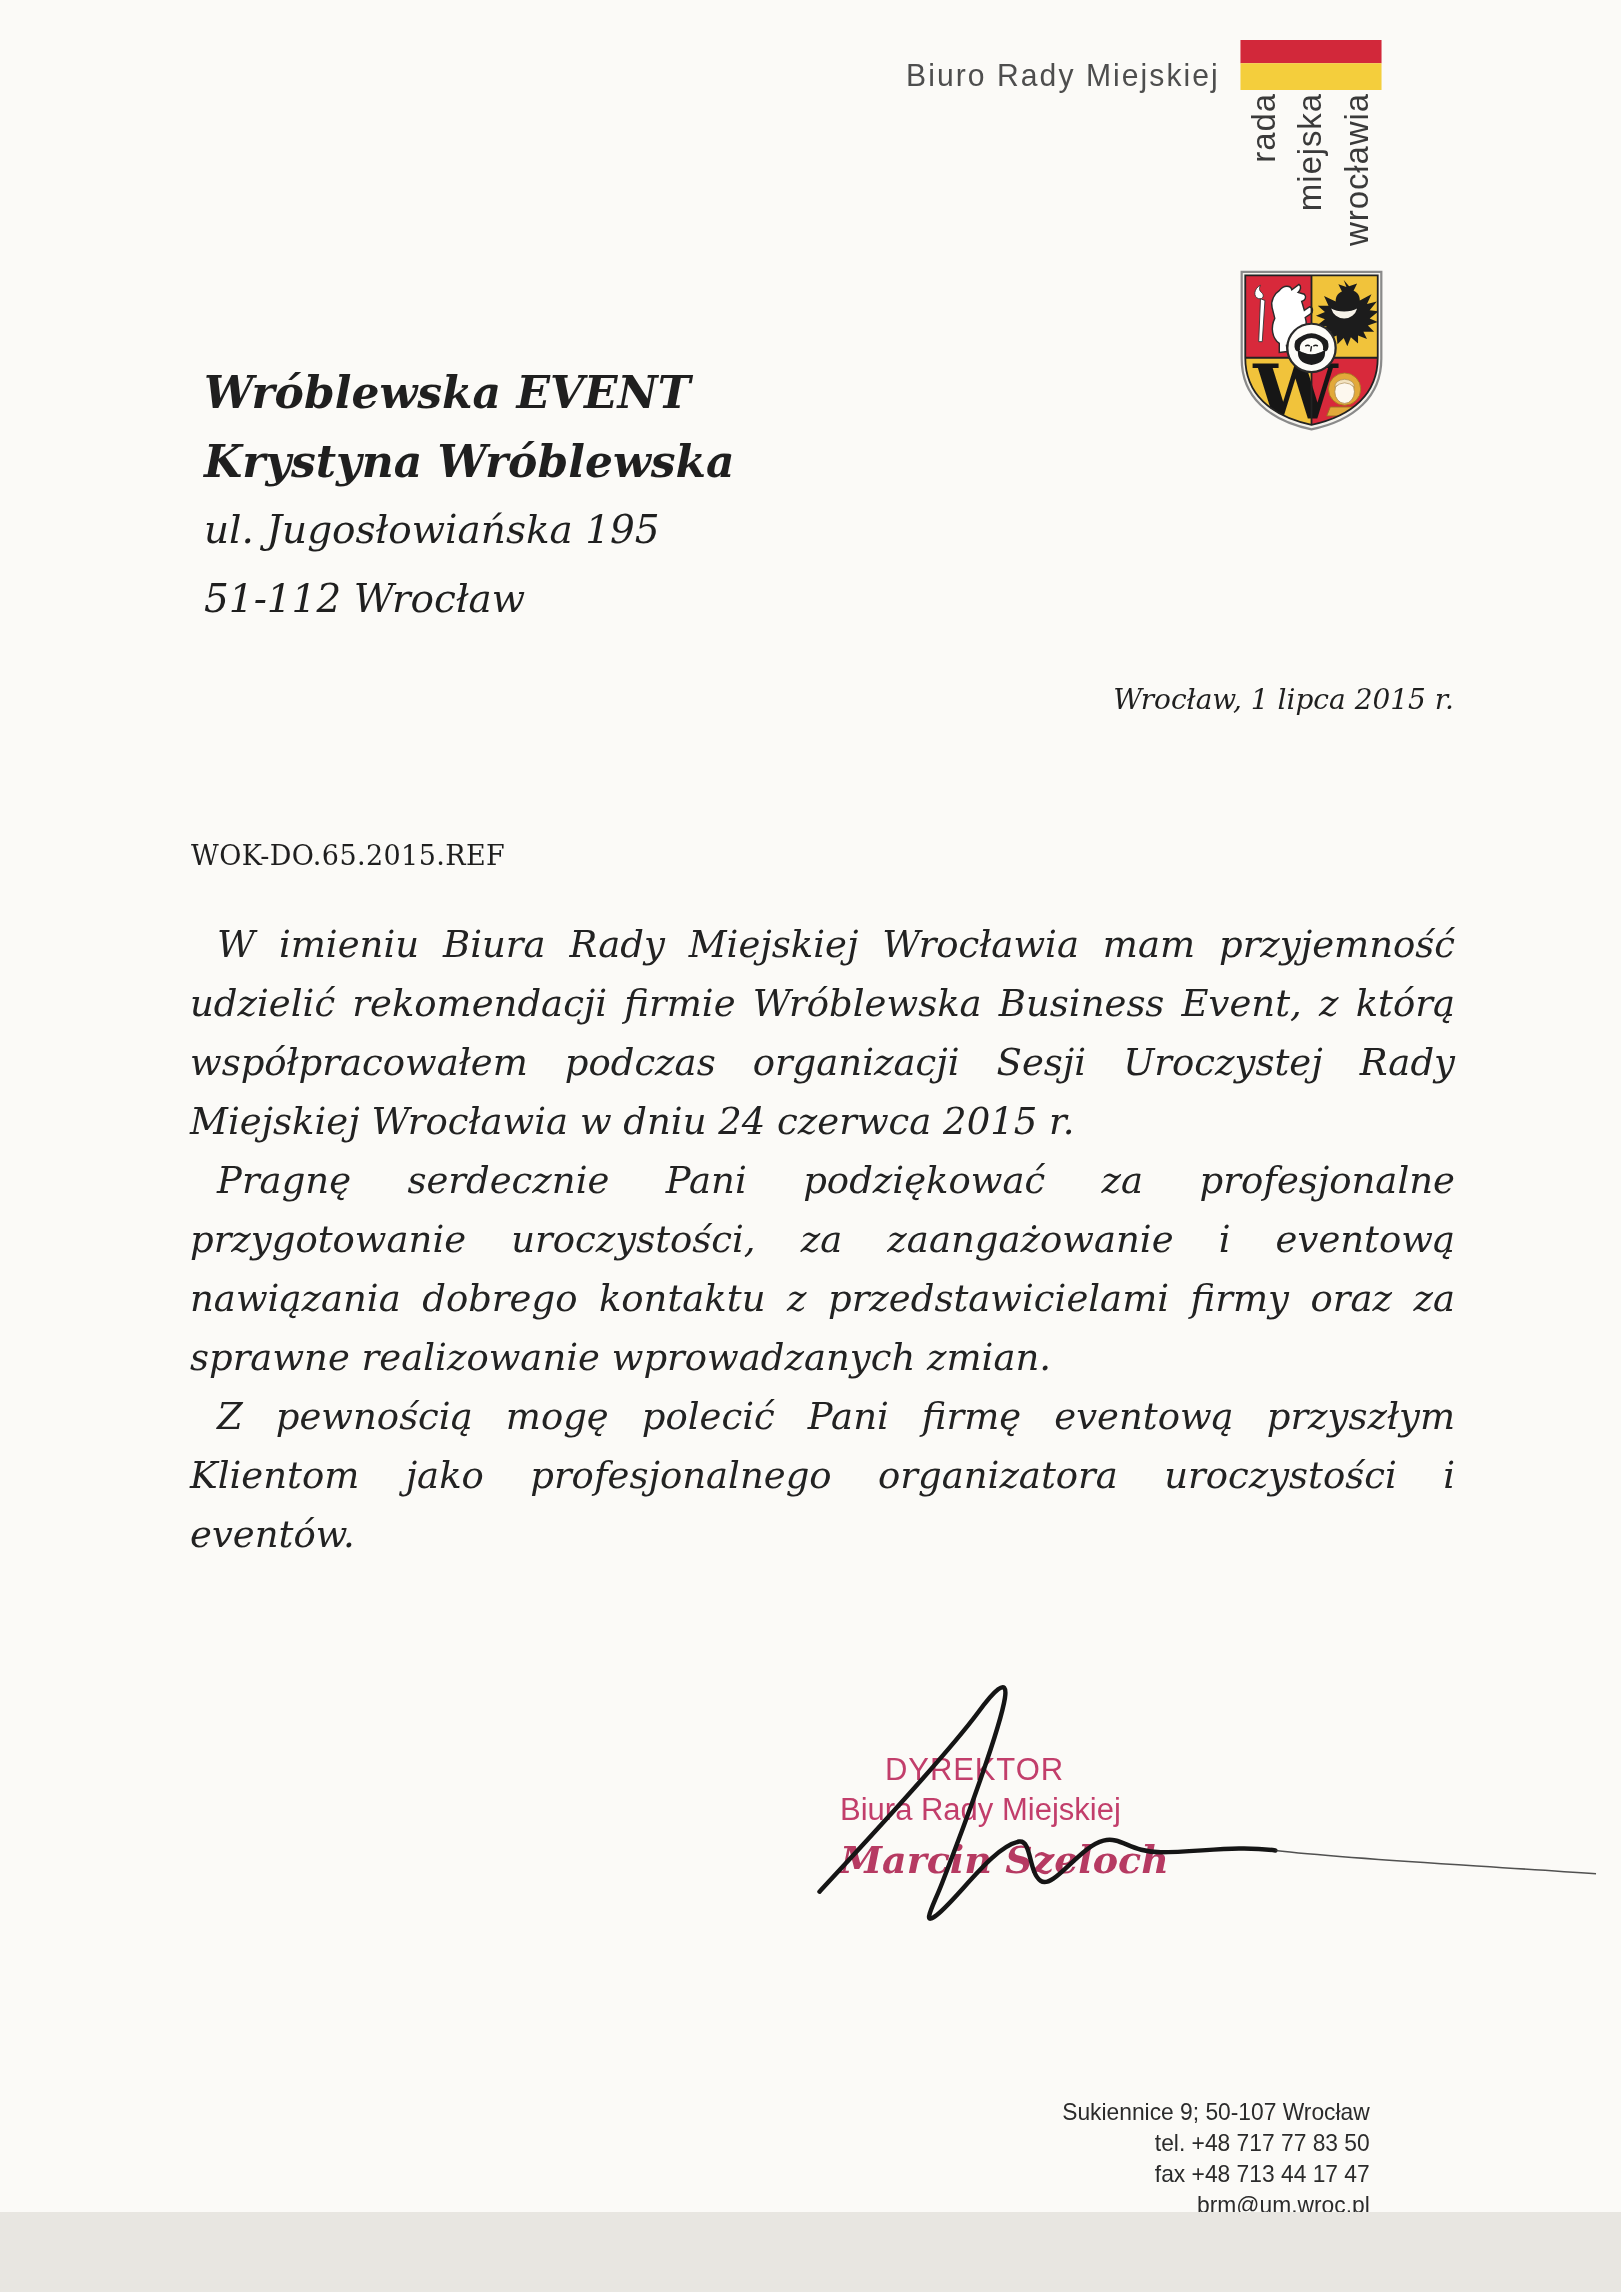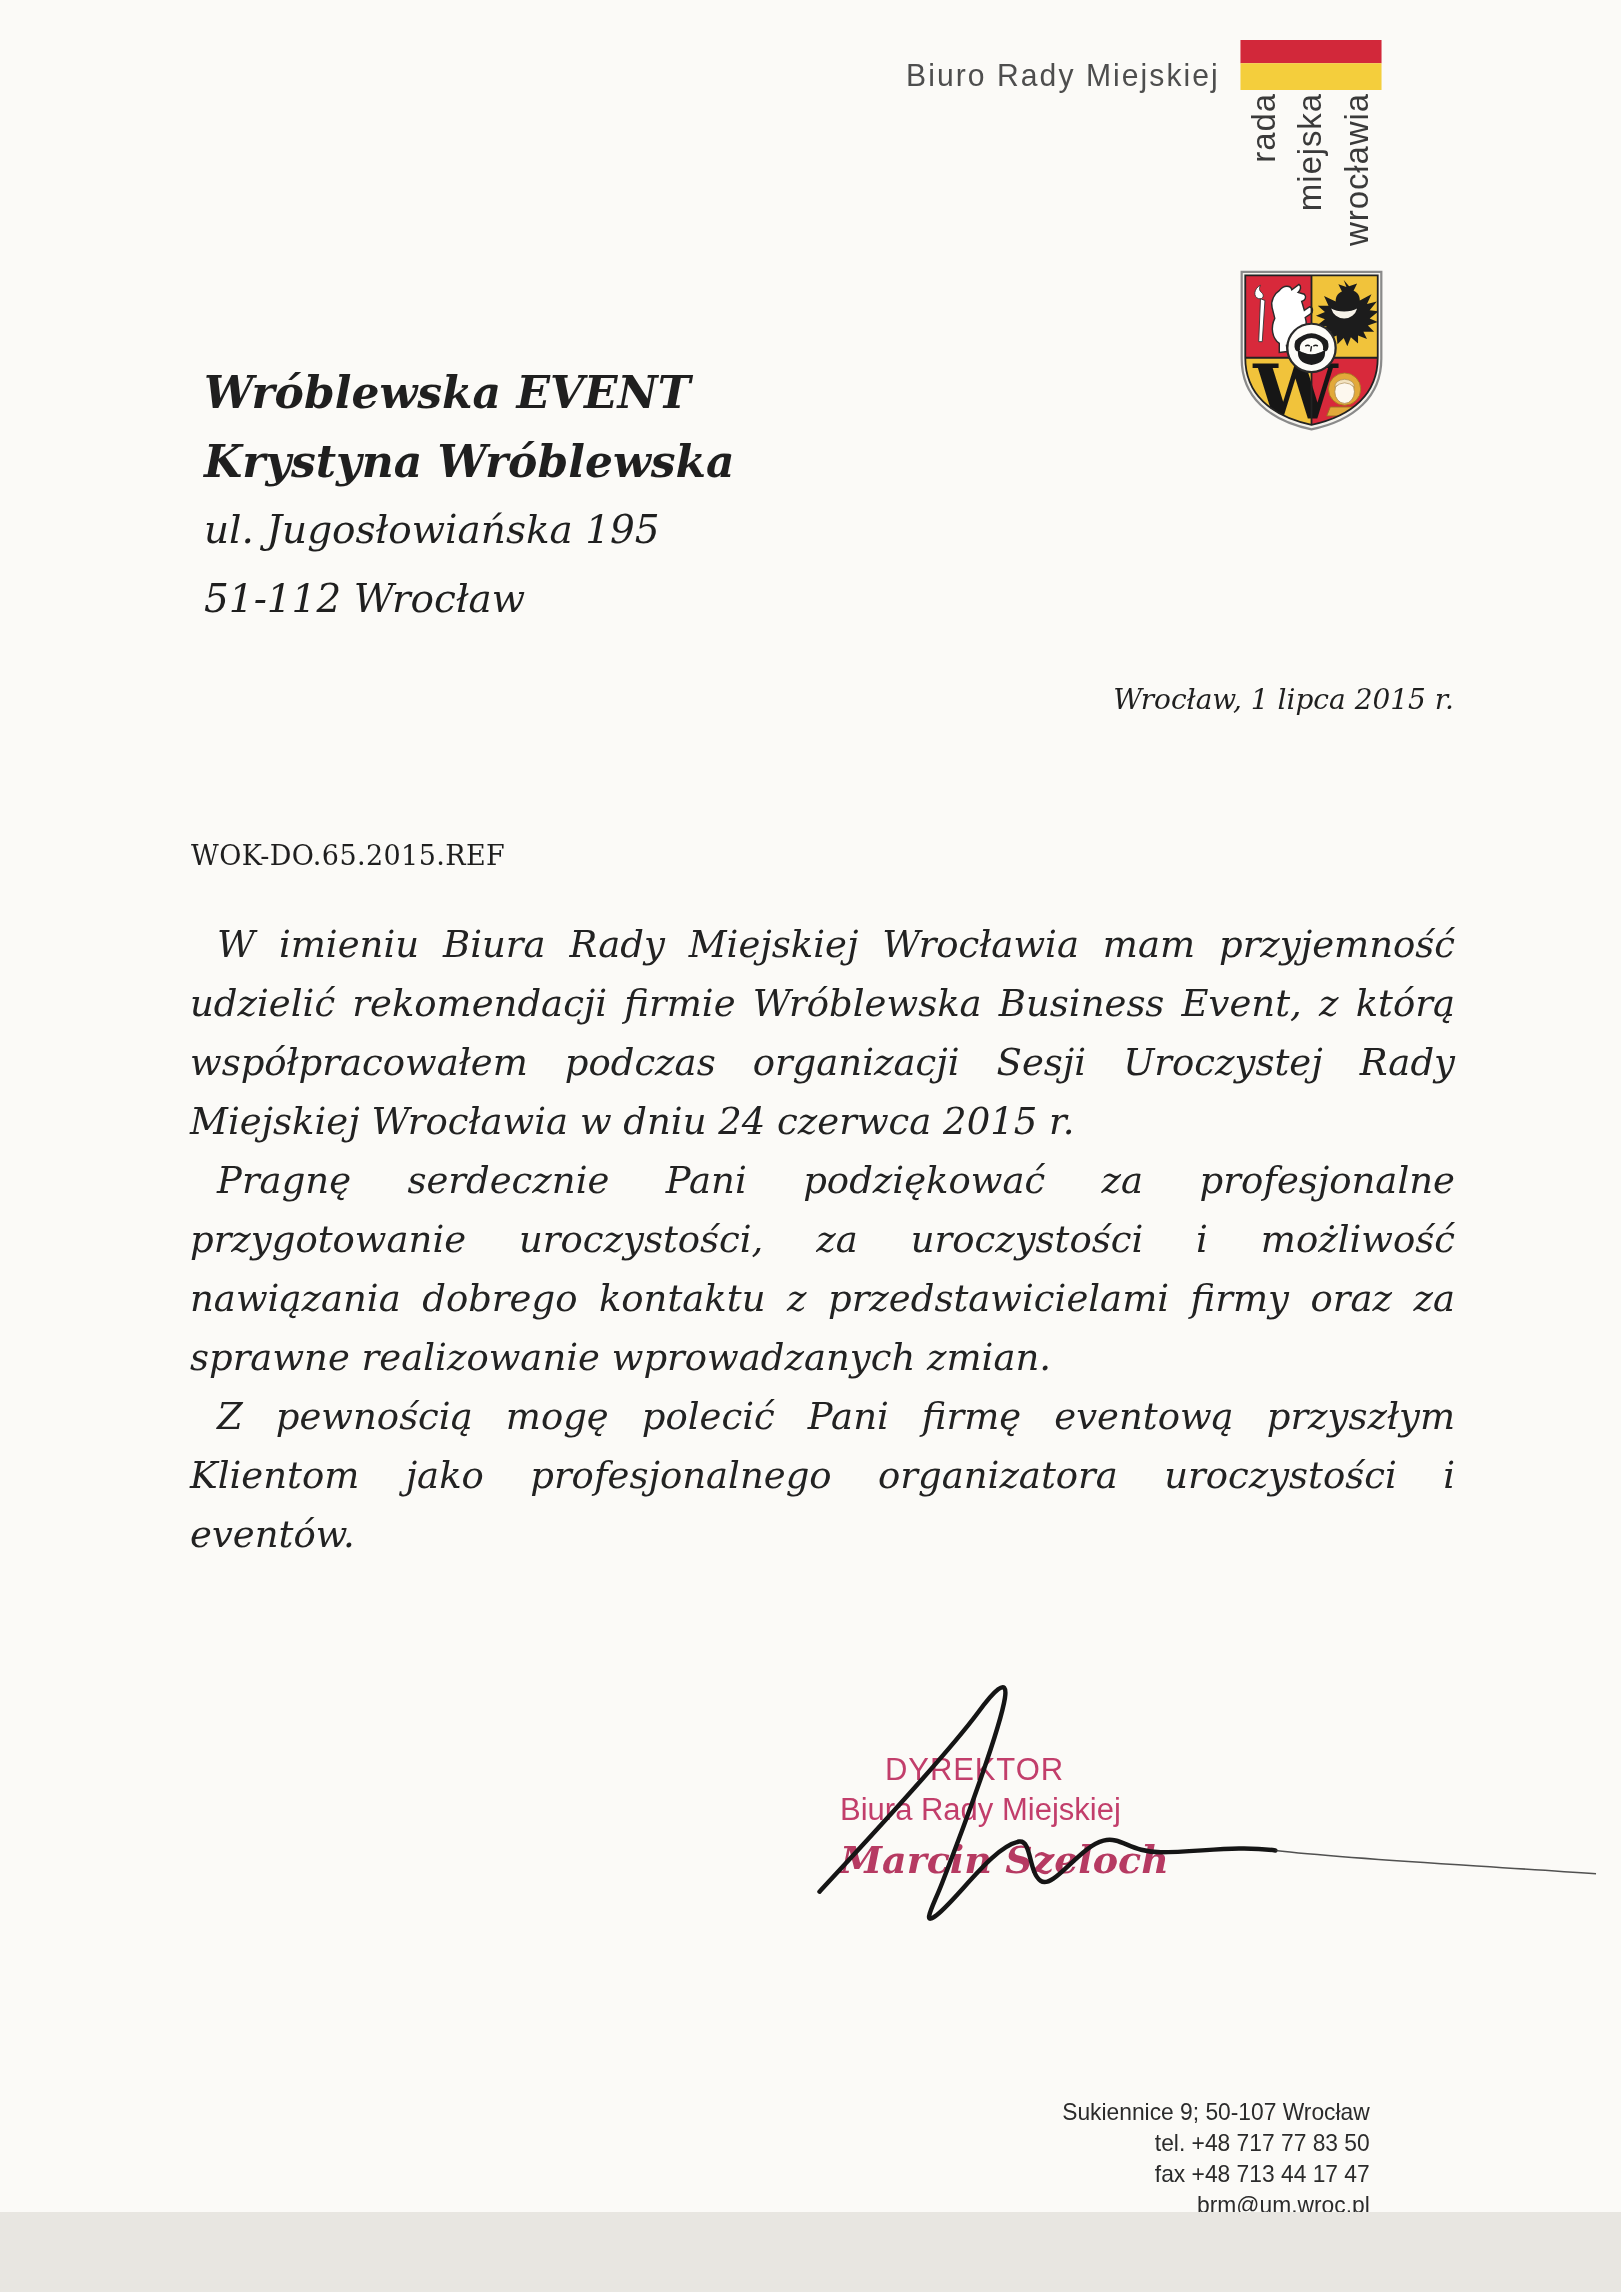--- a/index.html
+++ b/index.html
@@ -148,21 +148,21 @@
     <div class="r-line r3">ul. Jugosłowiańska 195</div>
     <div class="r-line r4">51-112 Wrocław</div>
   </div>
 
   <div class="dateline">Wrocław, 1 lipca  2015 r.</div>
 
   <div class="reference">WOK-DO.65.2015.REF</div>
 
   <div class="body-text">
     <p>W imieniu Biura Rady Miejskiej Wrocławia mam przyjemność udzielić rekomendacji firmie Wróblewska Business Event, z którą współpracowałem podczas organizacji Sesji Uroczystej Rady Miejskiej Wrocławia w dniu 24 czerwca 2015 r.</p>
-    <p>Pragnę serdecznie Pani podziękować za profesjonalne przygotowanie uroczystości, za uroczystości i możliwość nawiązania dobrego kontaktu z przedstawicielami firmy oraz za sprawne realizowanie wprowadzanych zmian.</p>
+    <p>Pragnę serdecznie Pani podziękować za profesjonalne przygotowanie uroczystości, za zaangażowanie i eventową nawiązania dobrego kontaktu z przedstawicielami firmy oraz za sprawne realizowanie wprowadzanych zmian.</p>
     <p>Z pewnością mogę polecić Pani firmę eventową przyszłym Klientom jako profesjonalnego organizatora uroczystości i eventów.</p>
   </div>
 
 
   <div class="stamp">
     <div class="stamp-l1">DYREKTOR</div>
     <div class="stamp-l2">Biura Rady Miejskiej</div>
     <div class="stamp-name">Marcin Szeloch</div>
   </div>
 

